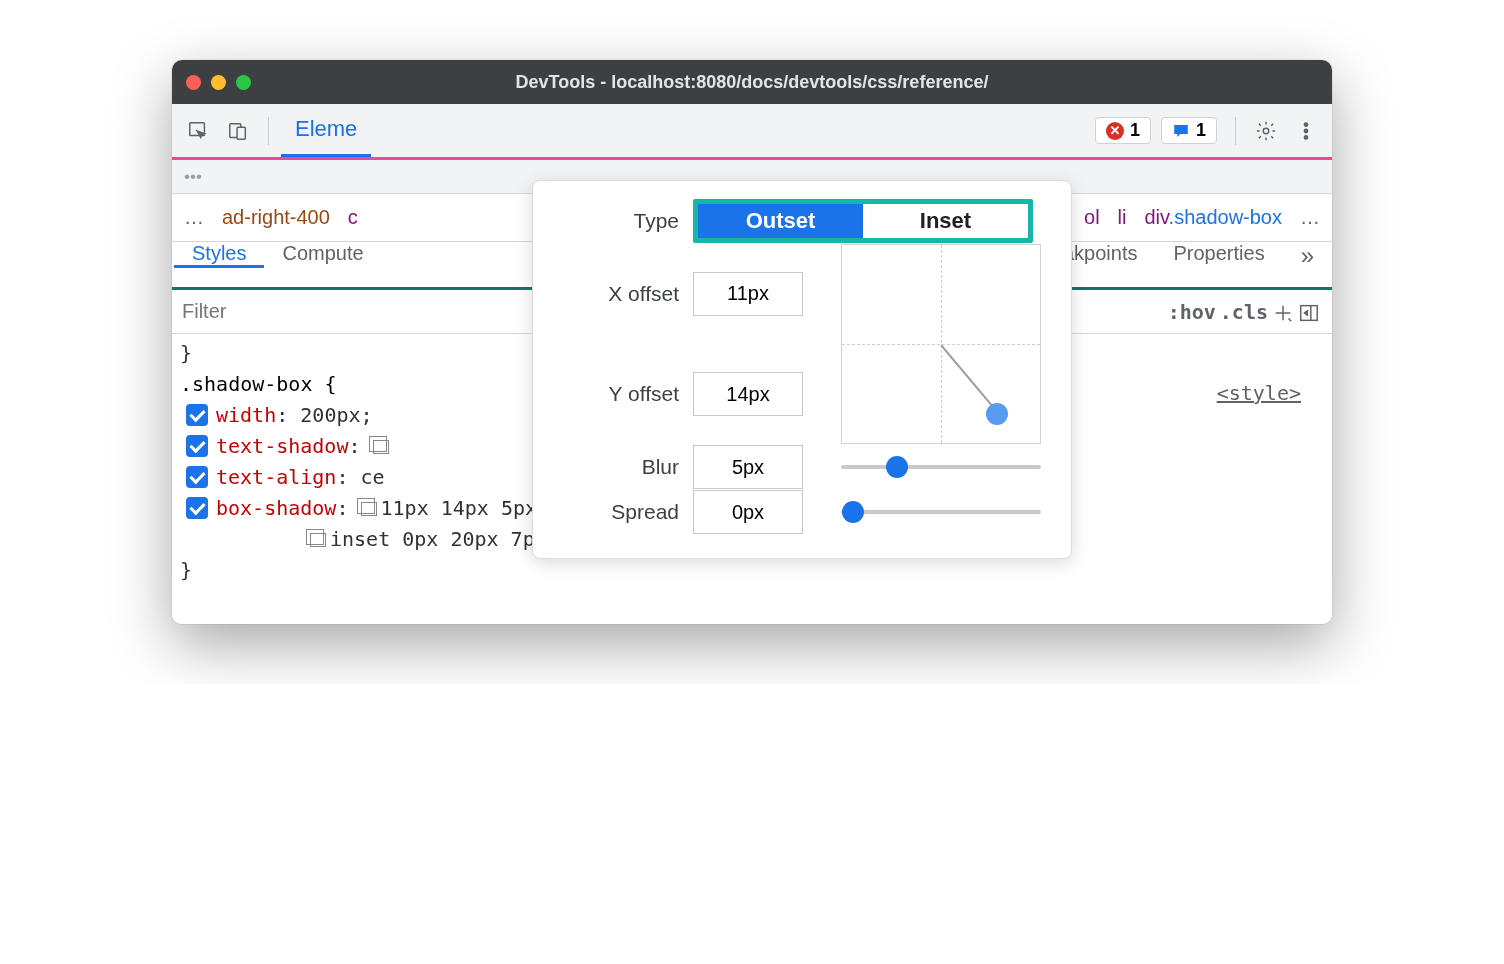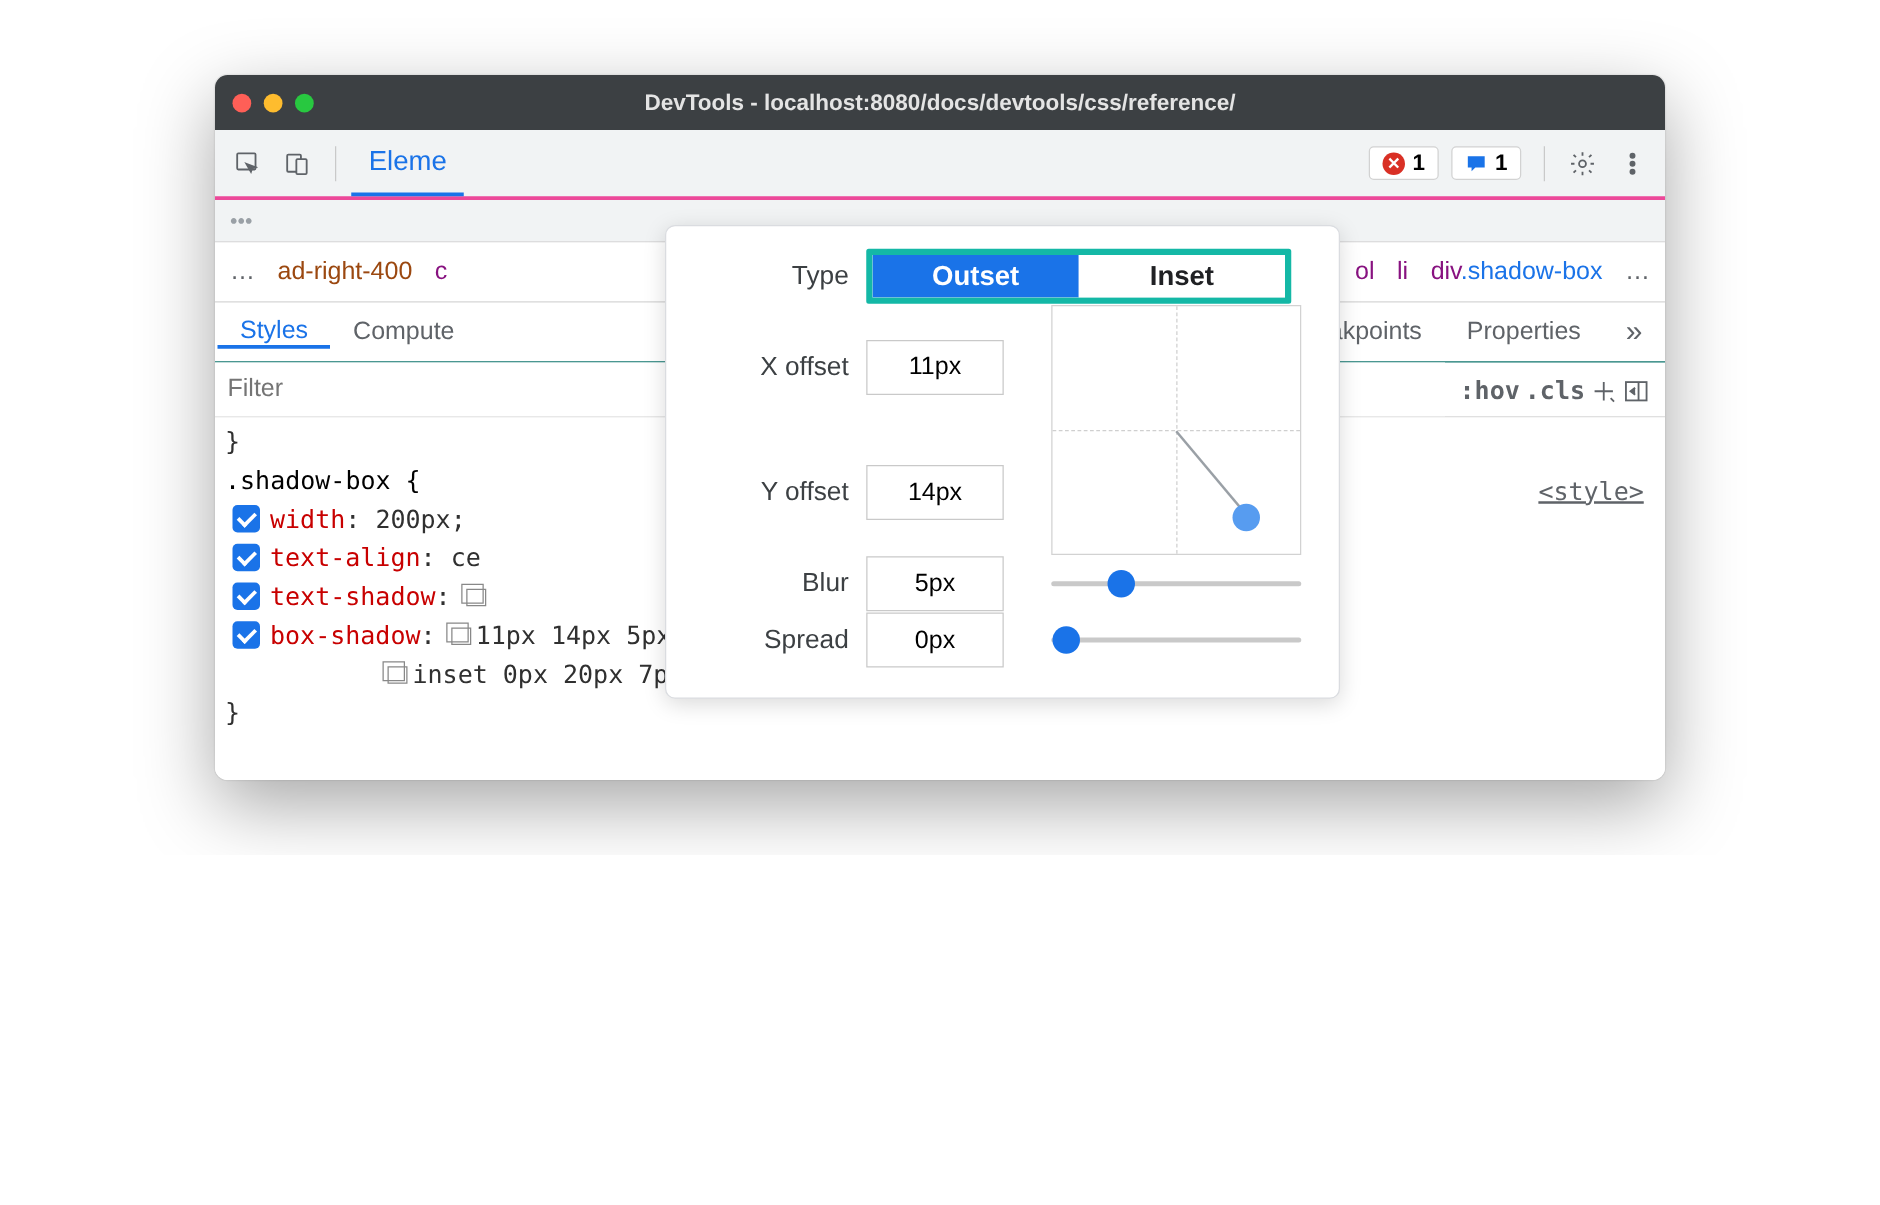--- a/index.html
+++ b/index.html
@@ -88,22 +88,22 @@
     font-size: 20px;
     color:#5f6368;
   }
   .bc-ell { color:#5f6368; }
   .bc-brown { color:#9b4810; }
   .bc-purple { color:#881280; }
   .bc-tag { color:#881280; }
   .bc-class { color:#1a73e8; }
   .subtabs {
     height: 48px;
-    display: flex; align-items:center;
-    border-bottom: 1px solid #0f766e;
+    display: flex; align-items:flex-start;
+    border-bottom: 3px solid #0f766e;
     font-size: 20px; color:#5f6368;
     padding-left: 2px;
   }
   .subtab { padding: 0 18px; display:flex; align-items:center; }
   .subtab.active { color:#1a73e8; border-bottom: 3px solid #1a73e8; }
   .subtabs .more { margin-left:auto; padding: 0 18px; display:flex; align-items:center; font-size: 24px;}
   .filterrow {
     height: 44px; display:flex; align-items:center;
     border-bottom: 1px solid #d6d6d6;
   }
@@ -154,21 +154,21 @@
   .box-icon {
     display:inline-block; width:16px; height:14px;
     border: 1.5px solid #888; position:relative; vertical-align:-1px;
     margin-right: 4px;
   }
   .box-icon::after { content:""; position:absolute;
     width:16px; height:14px; border:1.5px solid #888;
     left:-5px; top:-5px;
   }
   .style-link {
-    position:absolute; right: 17px; top: 44px;
+    position:absolute; right: 31px; top: 44px;
     font-family: Menlo, monospace; font-size: 20px;
     color:#5f6368; text-decoration: underline;
   }
 
   
   .popover {
     position:absolute; top: 120px; left: 360px;
     width: 540px;
     background: #fff;
     border: 1px solid #dadce0;
@@ -306,25 +306,25 @@
     <div>}</div>
     <a class="style-link">&lt;style&gt;</a>
     <div class="rule-header">.shadow-box {</div>
 
     <div class="prop">
       <span class="check"></span>
       <span class="p-name">width</span><span>: </span><span class="p-val">200px</span><span>;</span>
     </div>
     <div class="prop">
       <span class="check"></span>
-      <span class="p-name">text-align</span><span>: </span><span class="p-val">ce</span>
+      <span class="p-name">text-shadow</span><span>: </span><span class="box-icon"></span>
     </div>
     <div class="prop">
       <span class="check"></span>
-      <span class="p-name">text-shadow</span><span>: </span><span class="box-icon"></span>
+      <span class="p-name">text-align</span><span>: </span><span class="p-val">ce</span>
     </div>
     <div class="prop">
       <span class="check"></span>
       <span class="p-name">box-shadow</span><span>: </span><span class="box-icon"></span><span class="p-val">11px 14px 5px 0px</span>
       <span> </span><span class="swatch-sq sw-bebebe"></span><span class="p-val">#bebebe</span><span>,</span>
     </div>
     <div class="prop" style="padding-left: 130px;">
       <span class="box-icon"></span><span class="p-val">inset 0px 20px 7px 0px</span>
       <span> </span><span class="swatch-sq sw-dadce0"></span><span class="p-val">#dadce0</span><span>;</span>
     </div>

